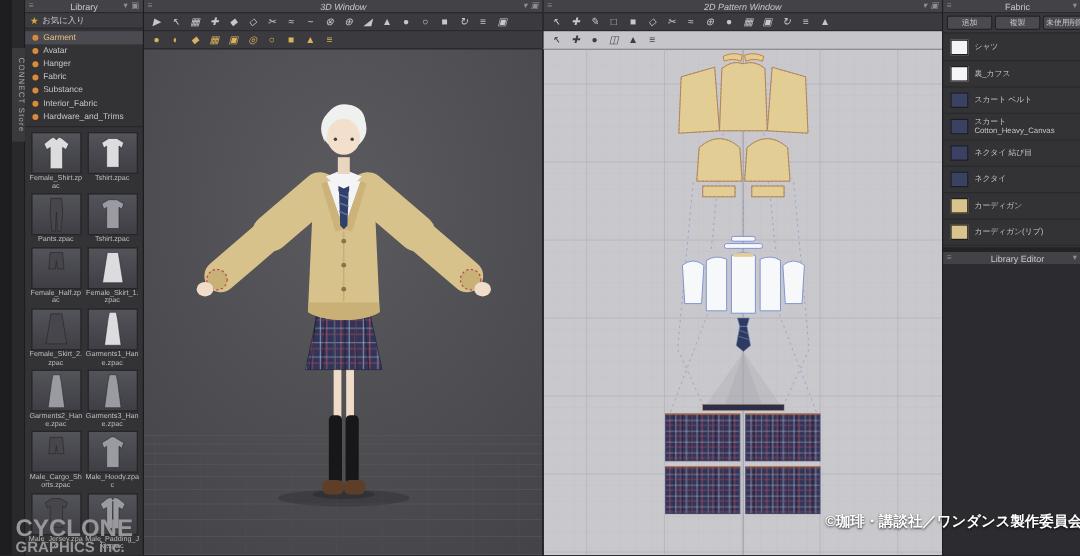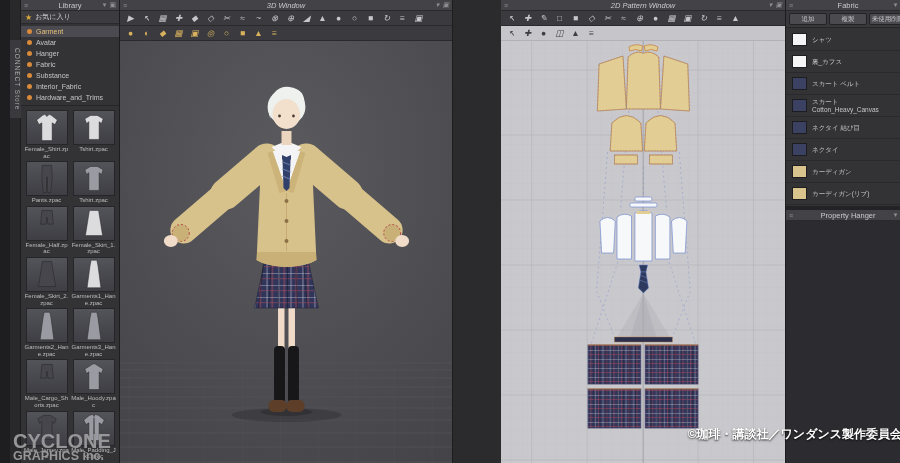--- a/index.html
+++ b/index.html
@@ -23,21 +23,21 @@
 .libcat.sel{background:#4a4a50;color:#e8c27a;}
 .dot{width:5px;height:5px;border-radius:50%;background:#d98a3a;flex:none;}
 .thumbgrid{flex:1;display:grid;grid-template-columns:1fr 1fr;gap:2px 2px;padding:4px 3px;overflow:hidden;align-content:start;}
 .thumb{display:flex;flex-direction:column;align-items:center;}
 .thumbbox{width:42px;height:35px;background:linear-gradient(#53535a,#3e3e44);border:1px solid #26262a;display:flex;align-items:center;justify-content:center;}
 .thumblabel{font-size:6px;color:#bdbdc0;text-align:center;line-height:1.1;margin-top:1px;word-break:break-all;max-width:46px;}
 
 
 .vp{position:absolute;top:0;height:463px;display:flex;flex-direction:column;font-style:italic;}
 .vp3{left:110px;width:333px;border-right:1px solid #1d1d1f;}
-.vp2{left:443px;width:333px;border-right:1px solid #1d1d1f;padding-left:48px;}
+.vp2{left:443px;width:333px;border-right:1px solid #1d1d1f;}
 .toolbar{height:15px;background:#3b3b3f;border-bottom:1px solid #2a2a2d;display:flex;align-items:center;gap:1px;padding:0 3px;flex:none;}
 .toolbar.light{background:#c6c6ca;border-bottom:1px solid #b2b2b6;}
 .tbicon{width:15px;height:13px;line-height:13px;text-align:center;font-size:8.5px;color:#c7c7ca;border-radius:2px;cursor:default;}
 .tbicon.gold{color:#d9b25e;}
 .tbicon.dark{color:#3e3e42;}
 .canvas{flex:1;position:relative;overflow:hidden;}
 .canvas svg{position:absolute;inset:0;width:100%;height:100%;}
 
 
 .rightcol{position:absolute;left:776px;top:0;width:124px;height:463px;background:#232326;display:flex;flex-direction:column;}
@@ -552,21 +552,21 @@
           </div>
           <div class="fabrow">
             <span class="swatch" style="background: rgb(217, 196, 142);"></span>
             <span class="fablabel">カーディガン(リブ)</span>
           </div>
         </div>
     </div>
     <div class="propeditor">
       <div class="titlebar">
         <span class="tl">≡</span>
-        <span>Property Hanger</span>
+        <span>Library Editor</span>
         <span class="tr">
           <span>▾</span>
           <span>▣</span>
         </span>
       </div>
       <div class="propbody"></div>
     </div>
   </div>
 
   <div class="watermark">

